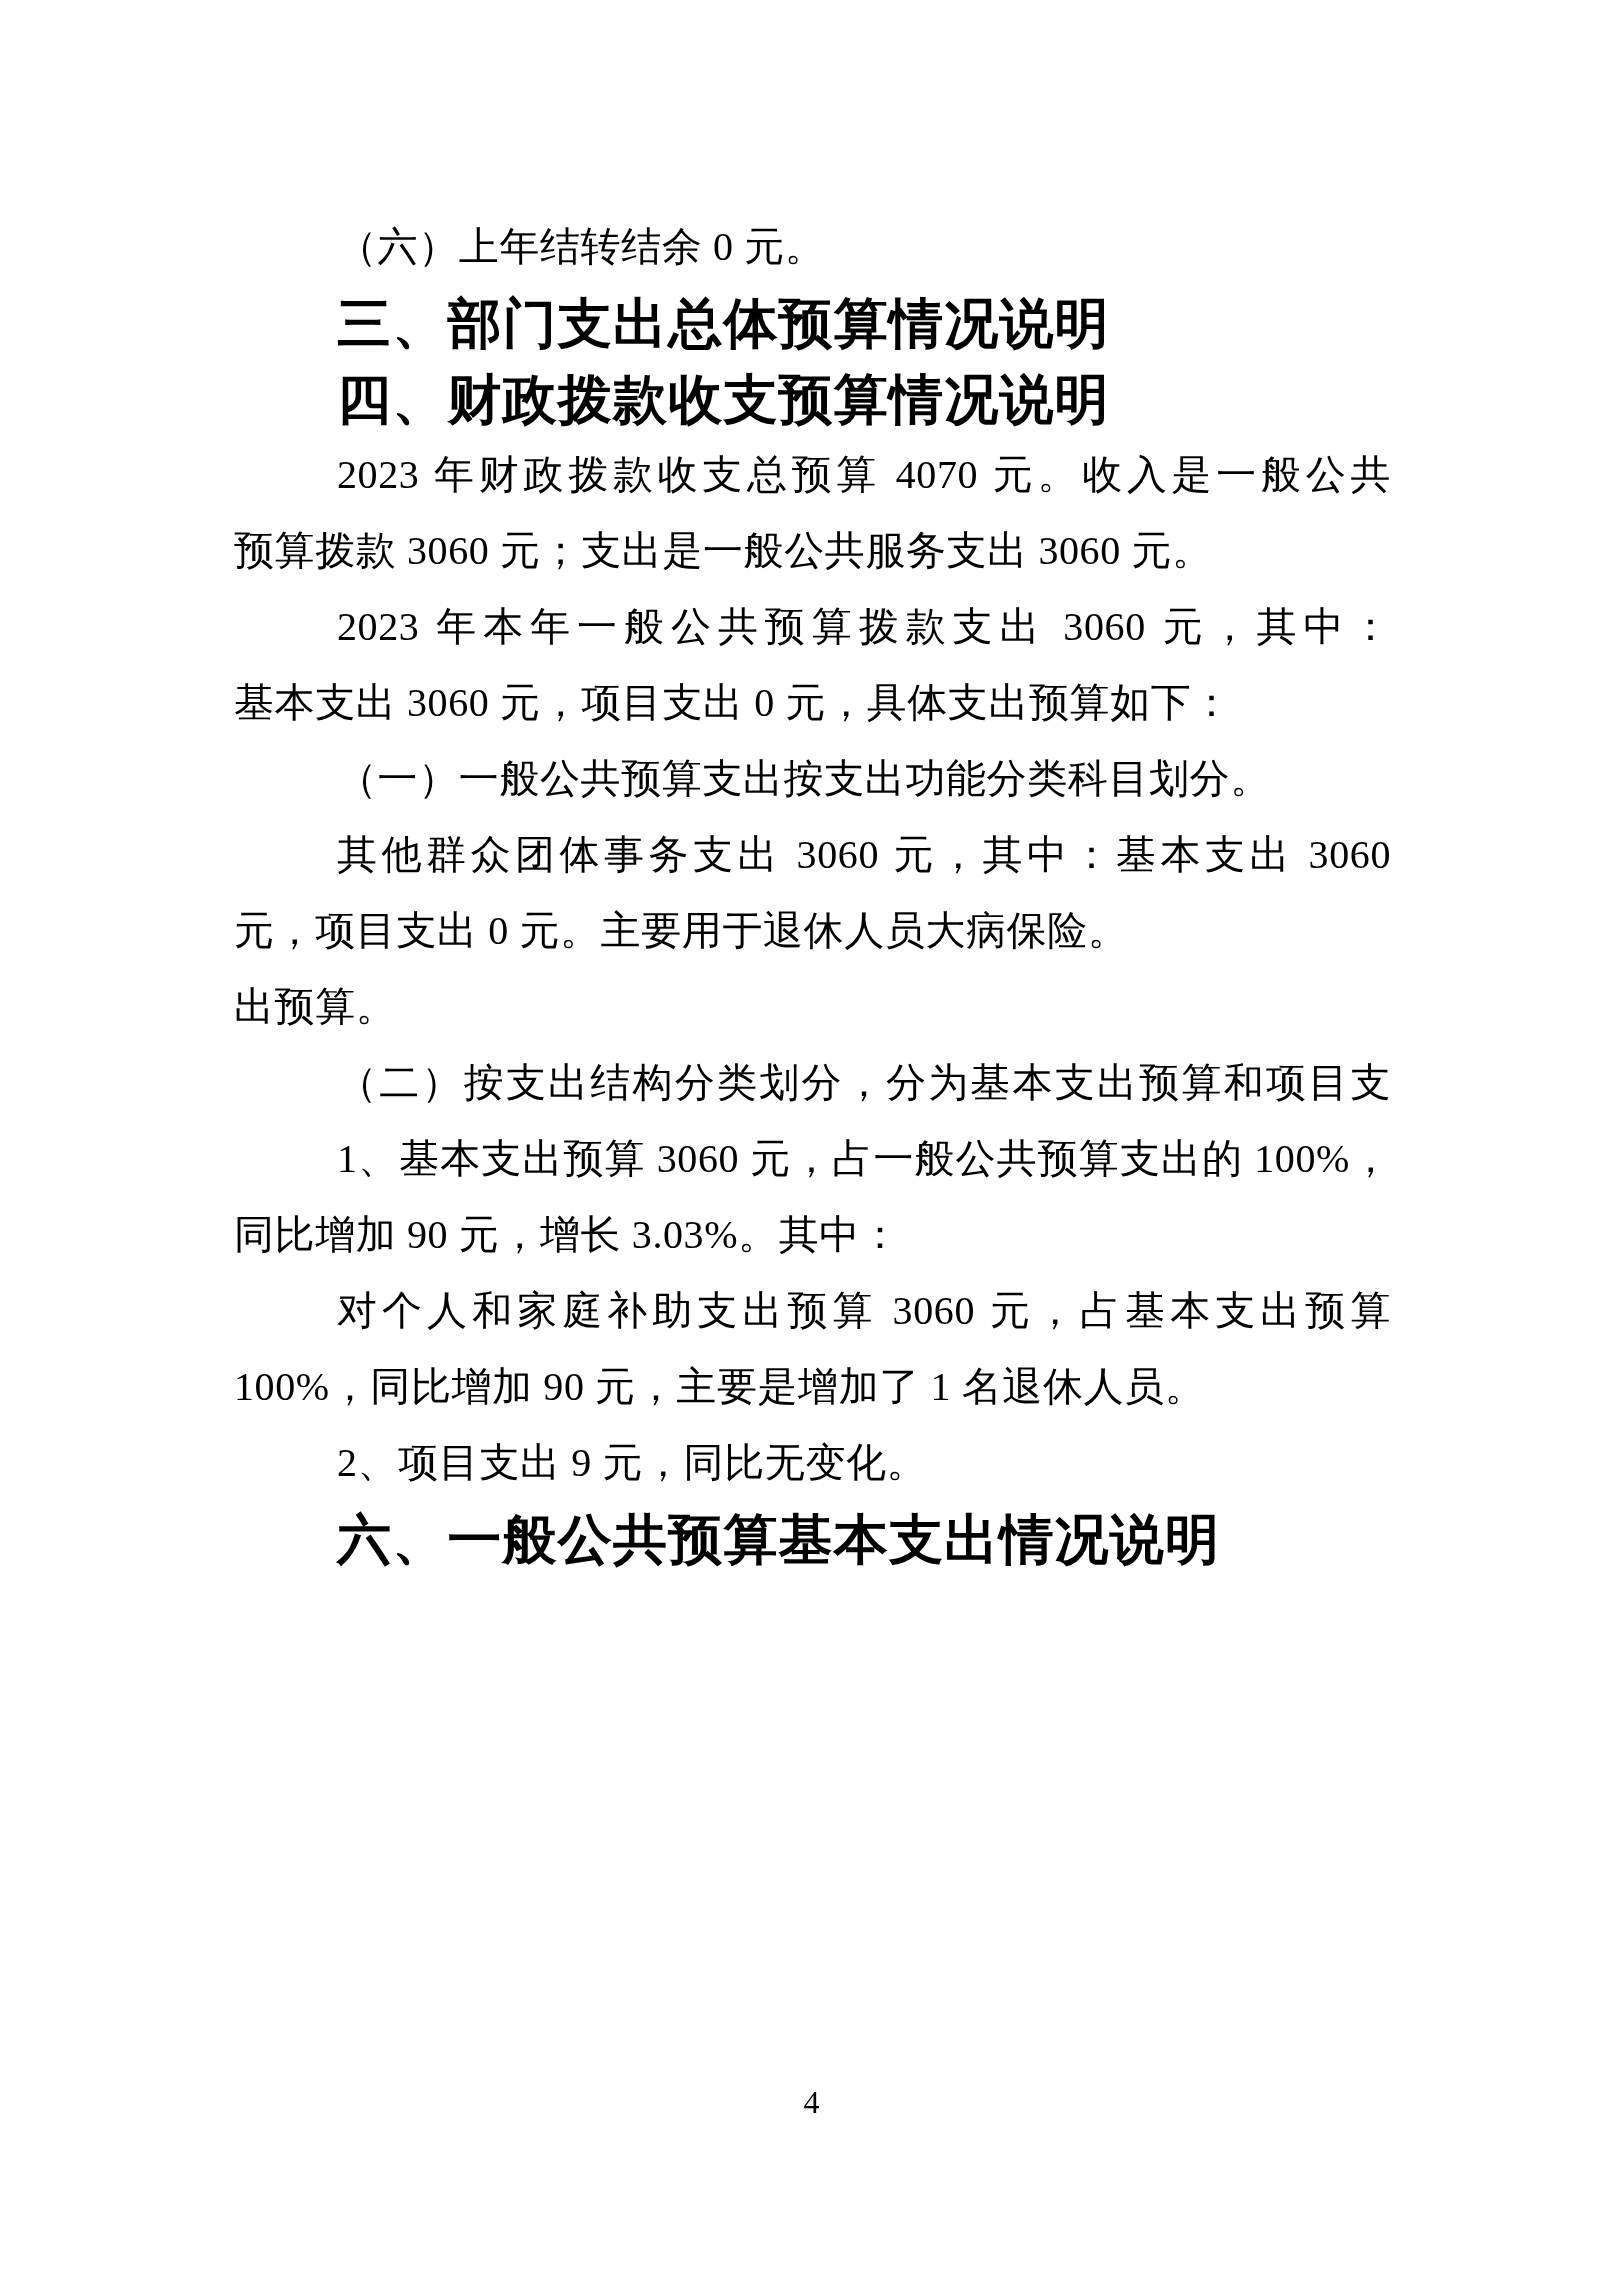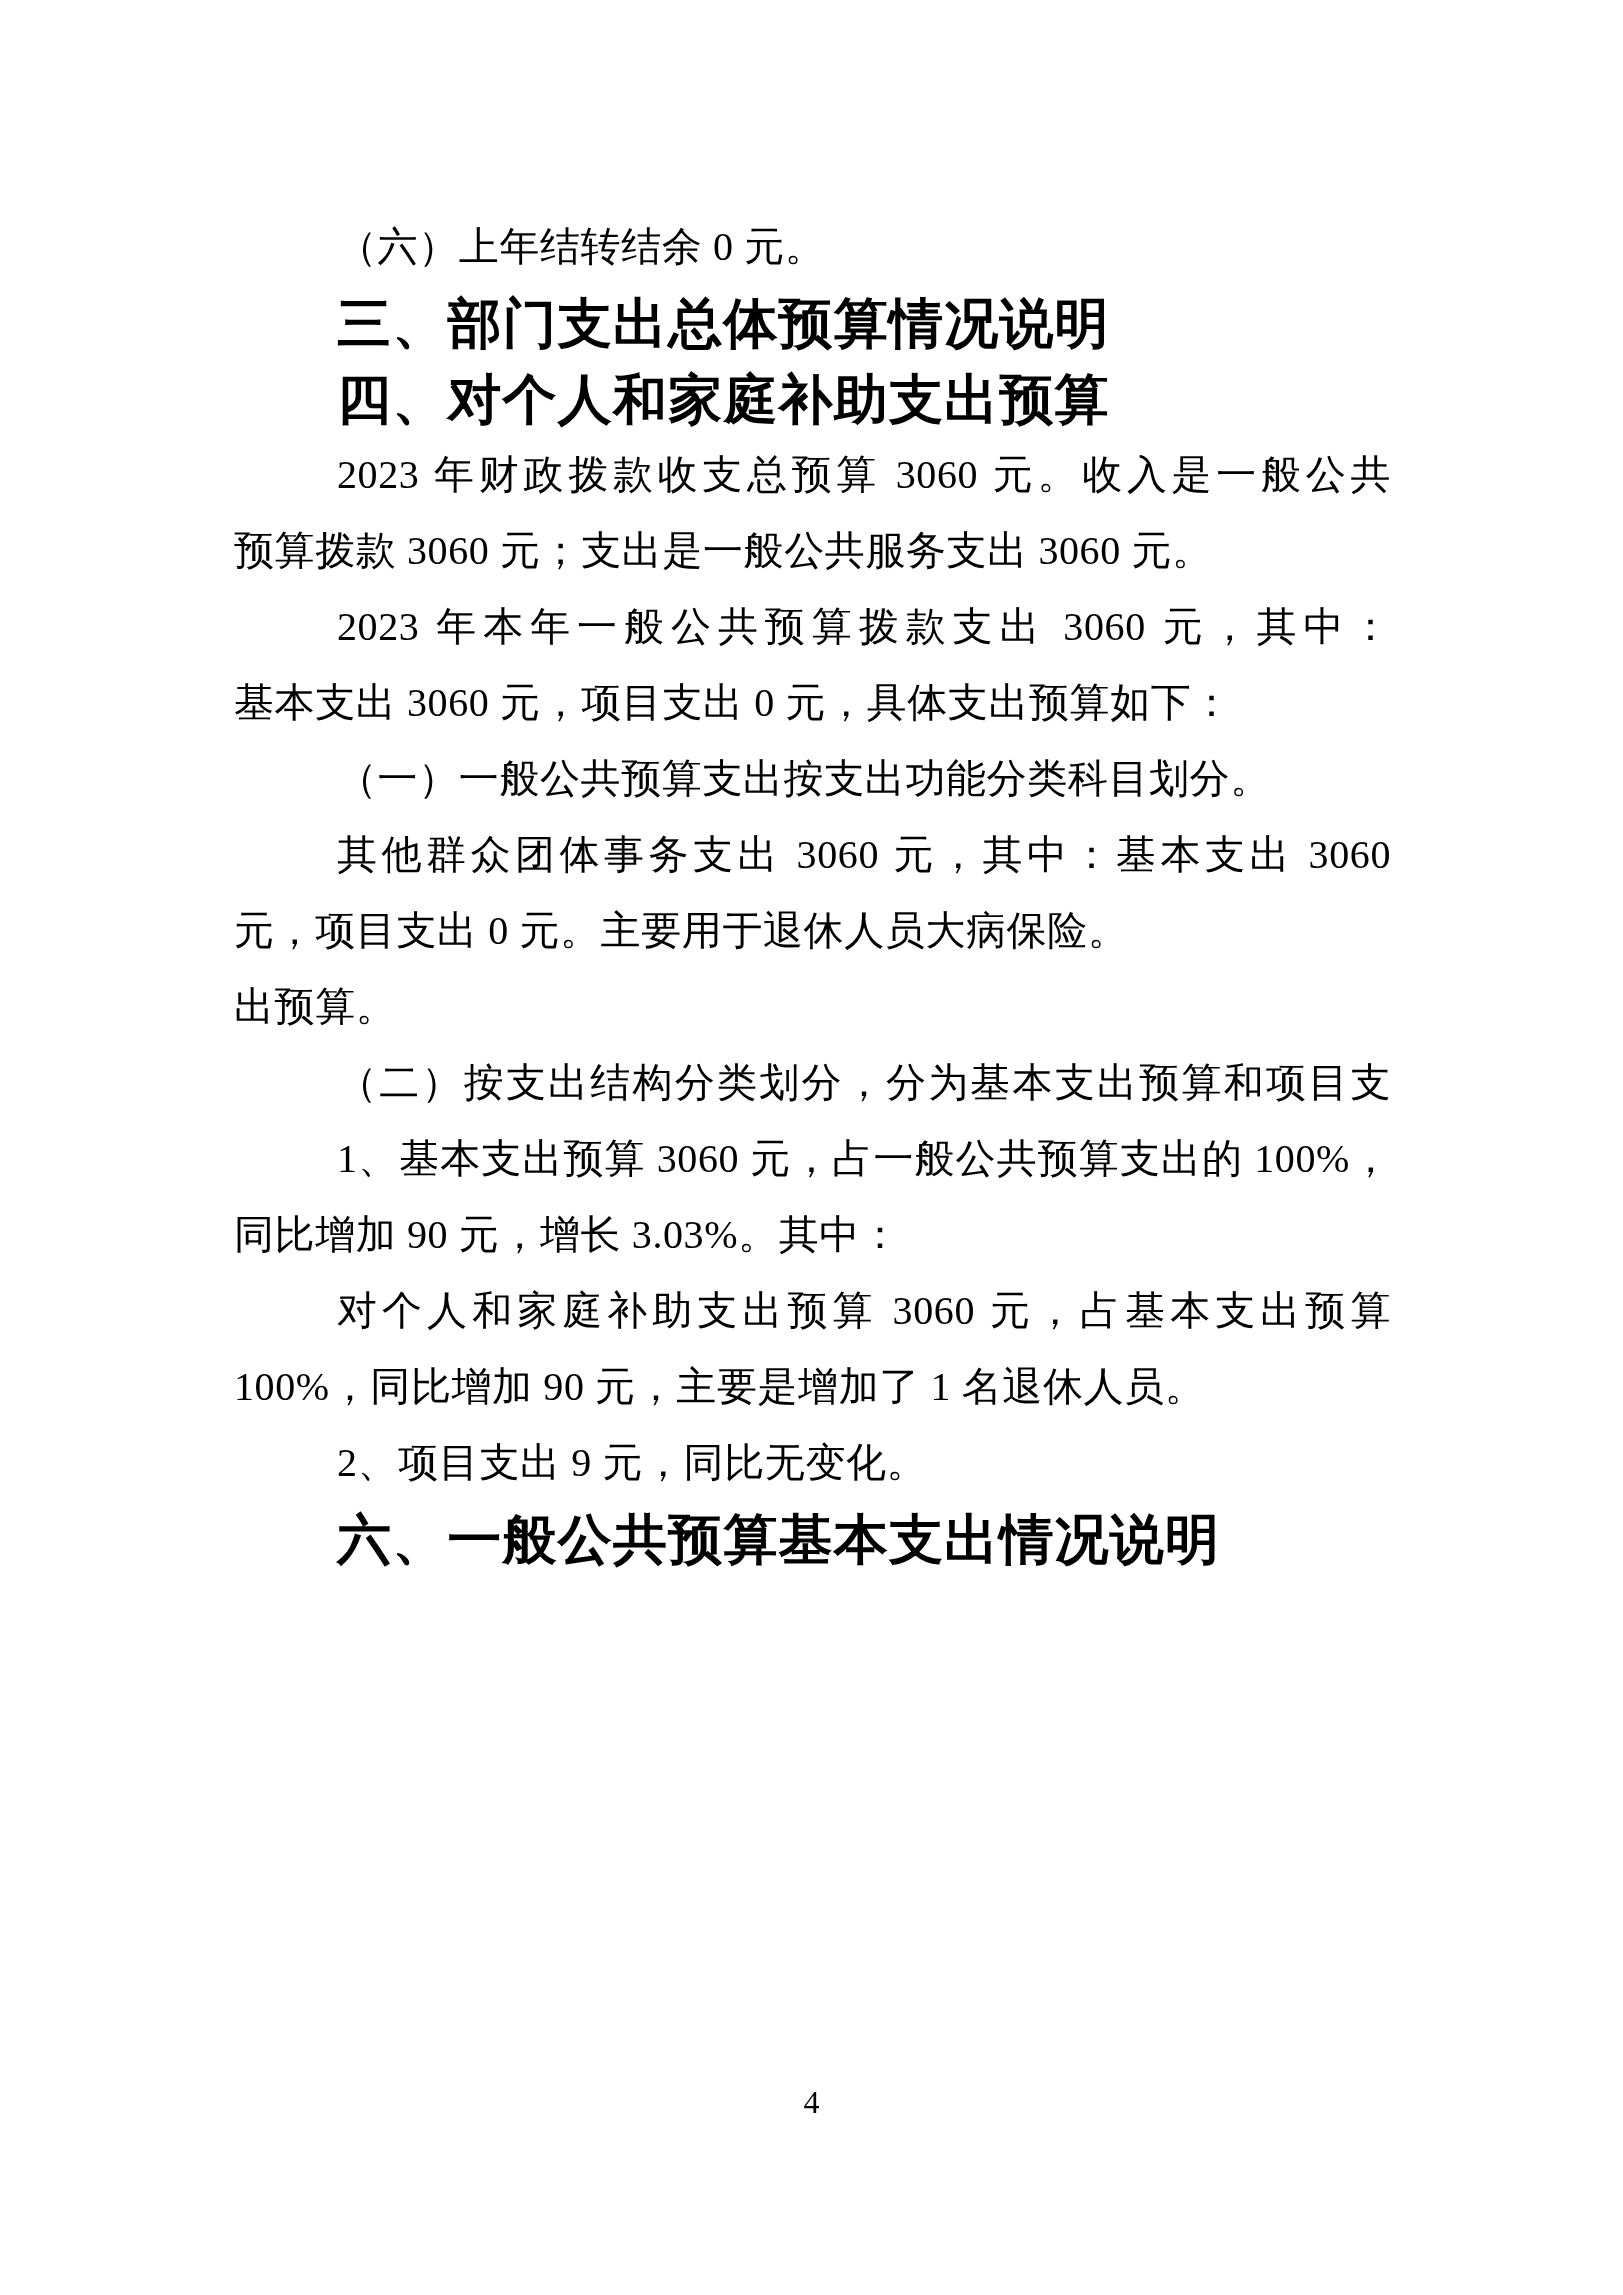--- a/index.html
+++ b/index.html
@@ -63,24 +63,24 @@
 
 <div class="page">
   <main class="content" id="doc">
       <div class="block paragraph">
         <div class="line first last">（六）上年结转结余 0 元。</div>
       </div>
       <div class="block heading">
         <div class="line first last">三、部门支出总体预算情况说明</div>
       </div>
       <div class="block heading">
-        <div class="line first last">四、对个人和家庭补助支出预算</div>
+        <div class="line first last">四、财政拨款收支预算情况说明</div>
       </div>
       <div class="block paragraph">
-        <div class="line first">2023 年财政拨款收支总预算 3060 元。收入是一般公共</div>
+        <div class="line first">2023 年财政拨款收支总预算 4070 元。收入是一般公共</div>
         <div class="line last">预算拨款 3060 元；支出是一般公共服务支出 3060 元。</div>
       </div>
       <div class="block paragraph">
         <div class="line first">2023 年本年一般公共预算拨款支出 3060 元，其中：</div>
         <div class="line last">基本支出 3060 元，项目支出 0 元，具体支出预算如下：</div>
       </div>
       <div class="block paragraph">
         <div class="line first last">（一）一般公共预算支出按支出功能分类科目划分。</div>
       </div>
       <div class="block paragraph">

